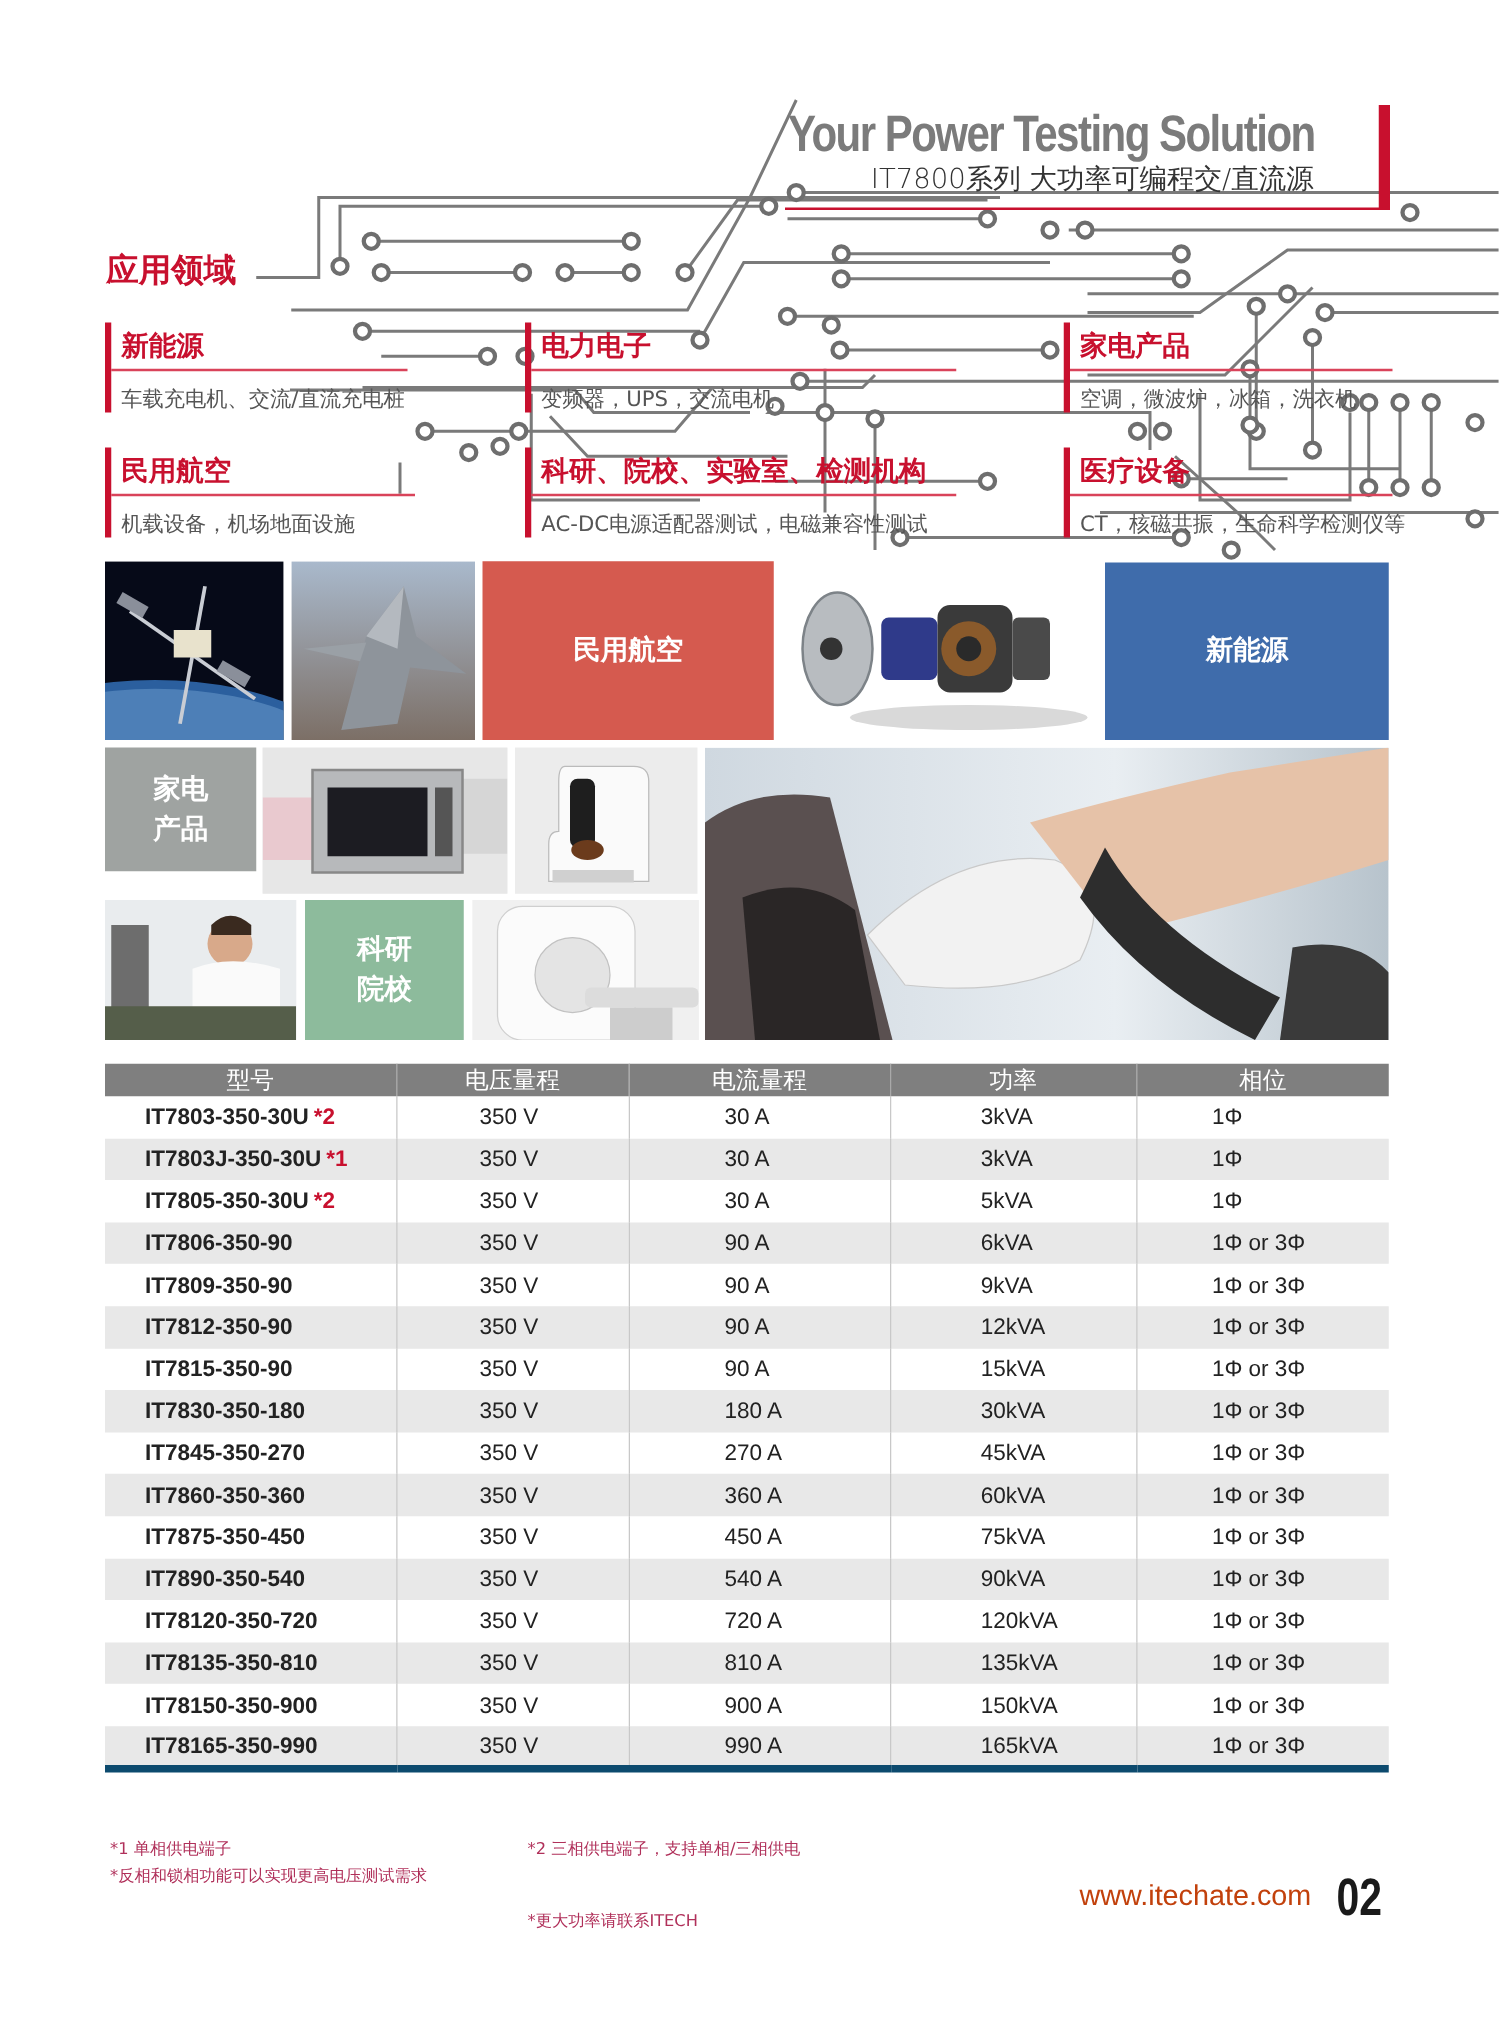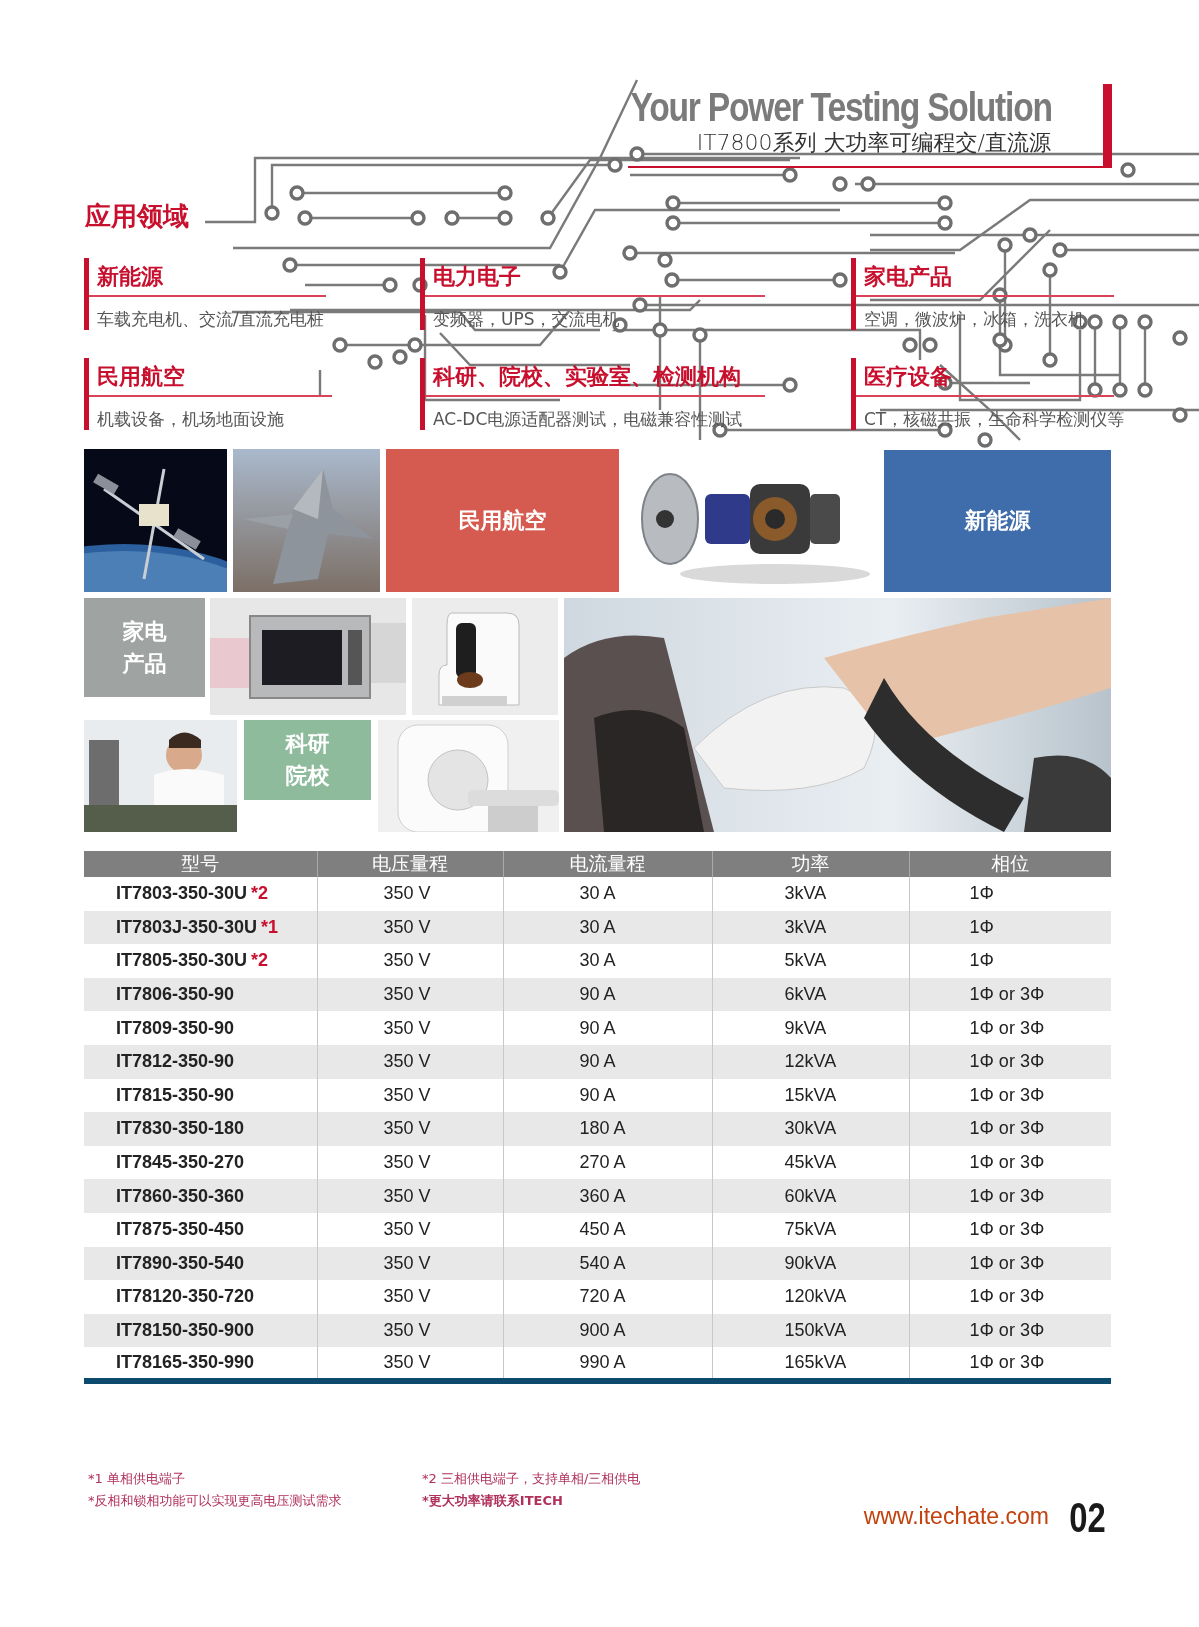--- a/index.html
+++ b/index.html
@@ -309,21 +309,21 @@
 <div class="tile" style="left:84px;top:720px;width:153px;height:112px;background:#e5e8ea;">
   <svg viewBox="0 0 153 112" preserveAspectRatio="none">
     <rect width="153" height="112" fill="#e9ecee"></rect>
     <rect x="5" y="20" width="30" height="70" fill="#6d6d6d"></rect>
     <circle cx="100" cy="35" r="18" fill="#d8a98a"></circle>
     <path d="M85 20 q15 -15 32 0 v8 h-32z" fill="#3a2a1f"></path>
     <path d="M70 55 q30 -12 70 0 v57 h-70z" fill="#fafafa"></path>
     <rect x="0" y="85" width="153" height="27" fill="#555e4a"></rect>
   </svg>
 </div>
-<div class="tile" style="left:244px;top:720px;width:127px;height:80px;background:#8dbb9c;">
+<div class="tile" style="left:244px;top:720px;width:127px;height:112px;background:#8dbb9c;">
   <div class="label">
     <span><span>科研</span><br><span>院校</span></span>
   </div>
 </div>
 <div class="tile" style="left:378px;top:720px;width:181px;height:112px;background:#eeeeee;">
   <svg viewBox="0 0 181 112" preserveAspectRatio="none">
     <rect width="181" height="112" fill="#f0f0f0"></rect>
     <rect x="20" y="5" width="110" height="107" rx="20" fill="#fbfbfb" stroke="#cfcfcf"></rect>
     <circle cx="80" cy="60" r="30" fill="#e4e4e4" stroke="#c2c2c2"></circle>
     <rect x="90" y="70" width="91" height="16" rx="5" fill="#dcdcdc"></rect>
@@ -434,35 +434,42 @@
         <td class="c-phase"><span>1Φ or 3Φ</span></td>
       </tr>
       <tr>
         <td class="c-model"><span>IT78120-350-720</span></td>
         <td class="c-volt"><span>350 V</span></td>
         <td class="c-curr"><span>720 A</span></td>
         <td class="c-pow"><span>120kVA</span></td>
         <td class="c-phase"><span>1Φ or 3Φ</span></td>
       </tr>
       <tr>
+        <td class="c-model"><span>IT78135-350-810</span></td>
+        <td class="c-volt"><span>350 V</span></td>
+        <td class="c-curr"><span>810 A</span></td>
+        <td class="c-pow"><span>135kVA</span></td>
+        <td class="c-phase"><span>1Φ or 3Φ</span></td>
+      </tr>
+      <tr>
         <td class="c-model"><span>IT78150-350-900</span></td>
         <td class="c-volt"><span>350 V</span></td>
         <td class="c-curr"><span>900 A</span></td>
         <td class="c-pow"><span>150kVA</span></td>
         <td class="c-phase"><span>1Φ or 3Φ</span></td>
       </tr>
       <tr>
         <td class="c-model"><span>IT78165-350-990</span></td>
         <td class="c-volt"><span>350 V</span></td>
         <td class="c-curr"><span>990 A</span></td>
         <td class="c-pow"><span>165kVA</span></td>
         <td class="c-phase"><span>1Φ or 3Φ</span></td>
       </tr>
     </tbody>
 </table>
 
 <div class="footnote" style="left:88px;top:1470px;">*1 单相供电端子</div>
 <div class="footnote" style="left:422px;top:1470px;">*2 三相供电端子，支持单相/三相供电</div>
 <div class="footnote" style="left:88px;top:1492px;">*反相和锁相功能可以实现更高电压测试需求</div>
-<div class="footnote" style="left:422px;top:1492px;font-weight:bold;">*更大功率请联系ITECH</div>
+<div class="footnote" style="left:422px;top:1528px;">*更大功率请联系ITECH</div>
 
 <div class="site-url">www.itechate.com</div>
 <div class="page-no">02</div>
 
 </body></html>

